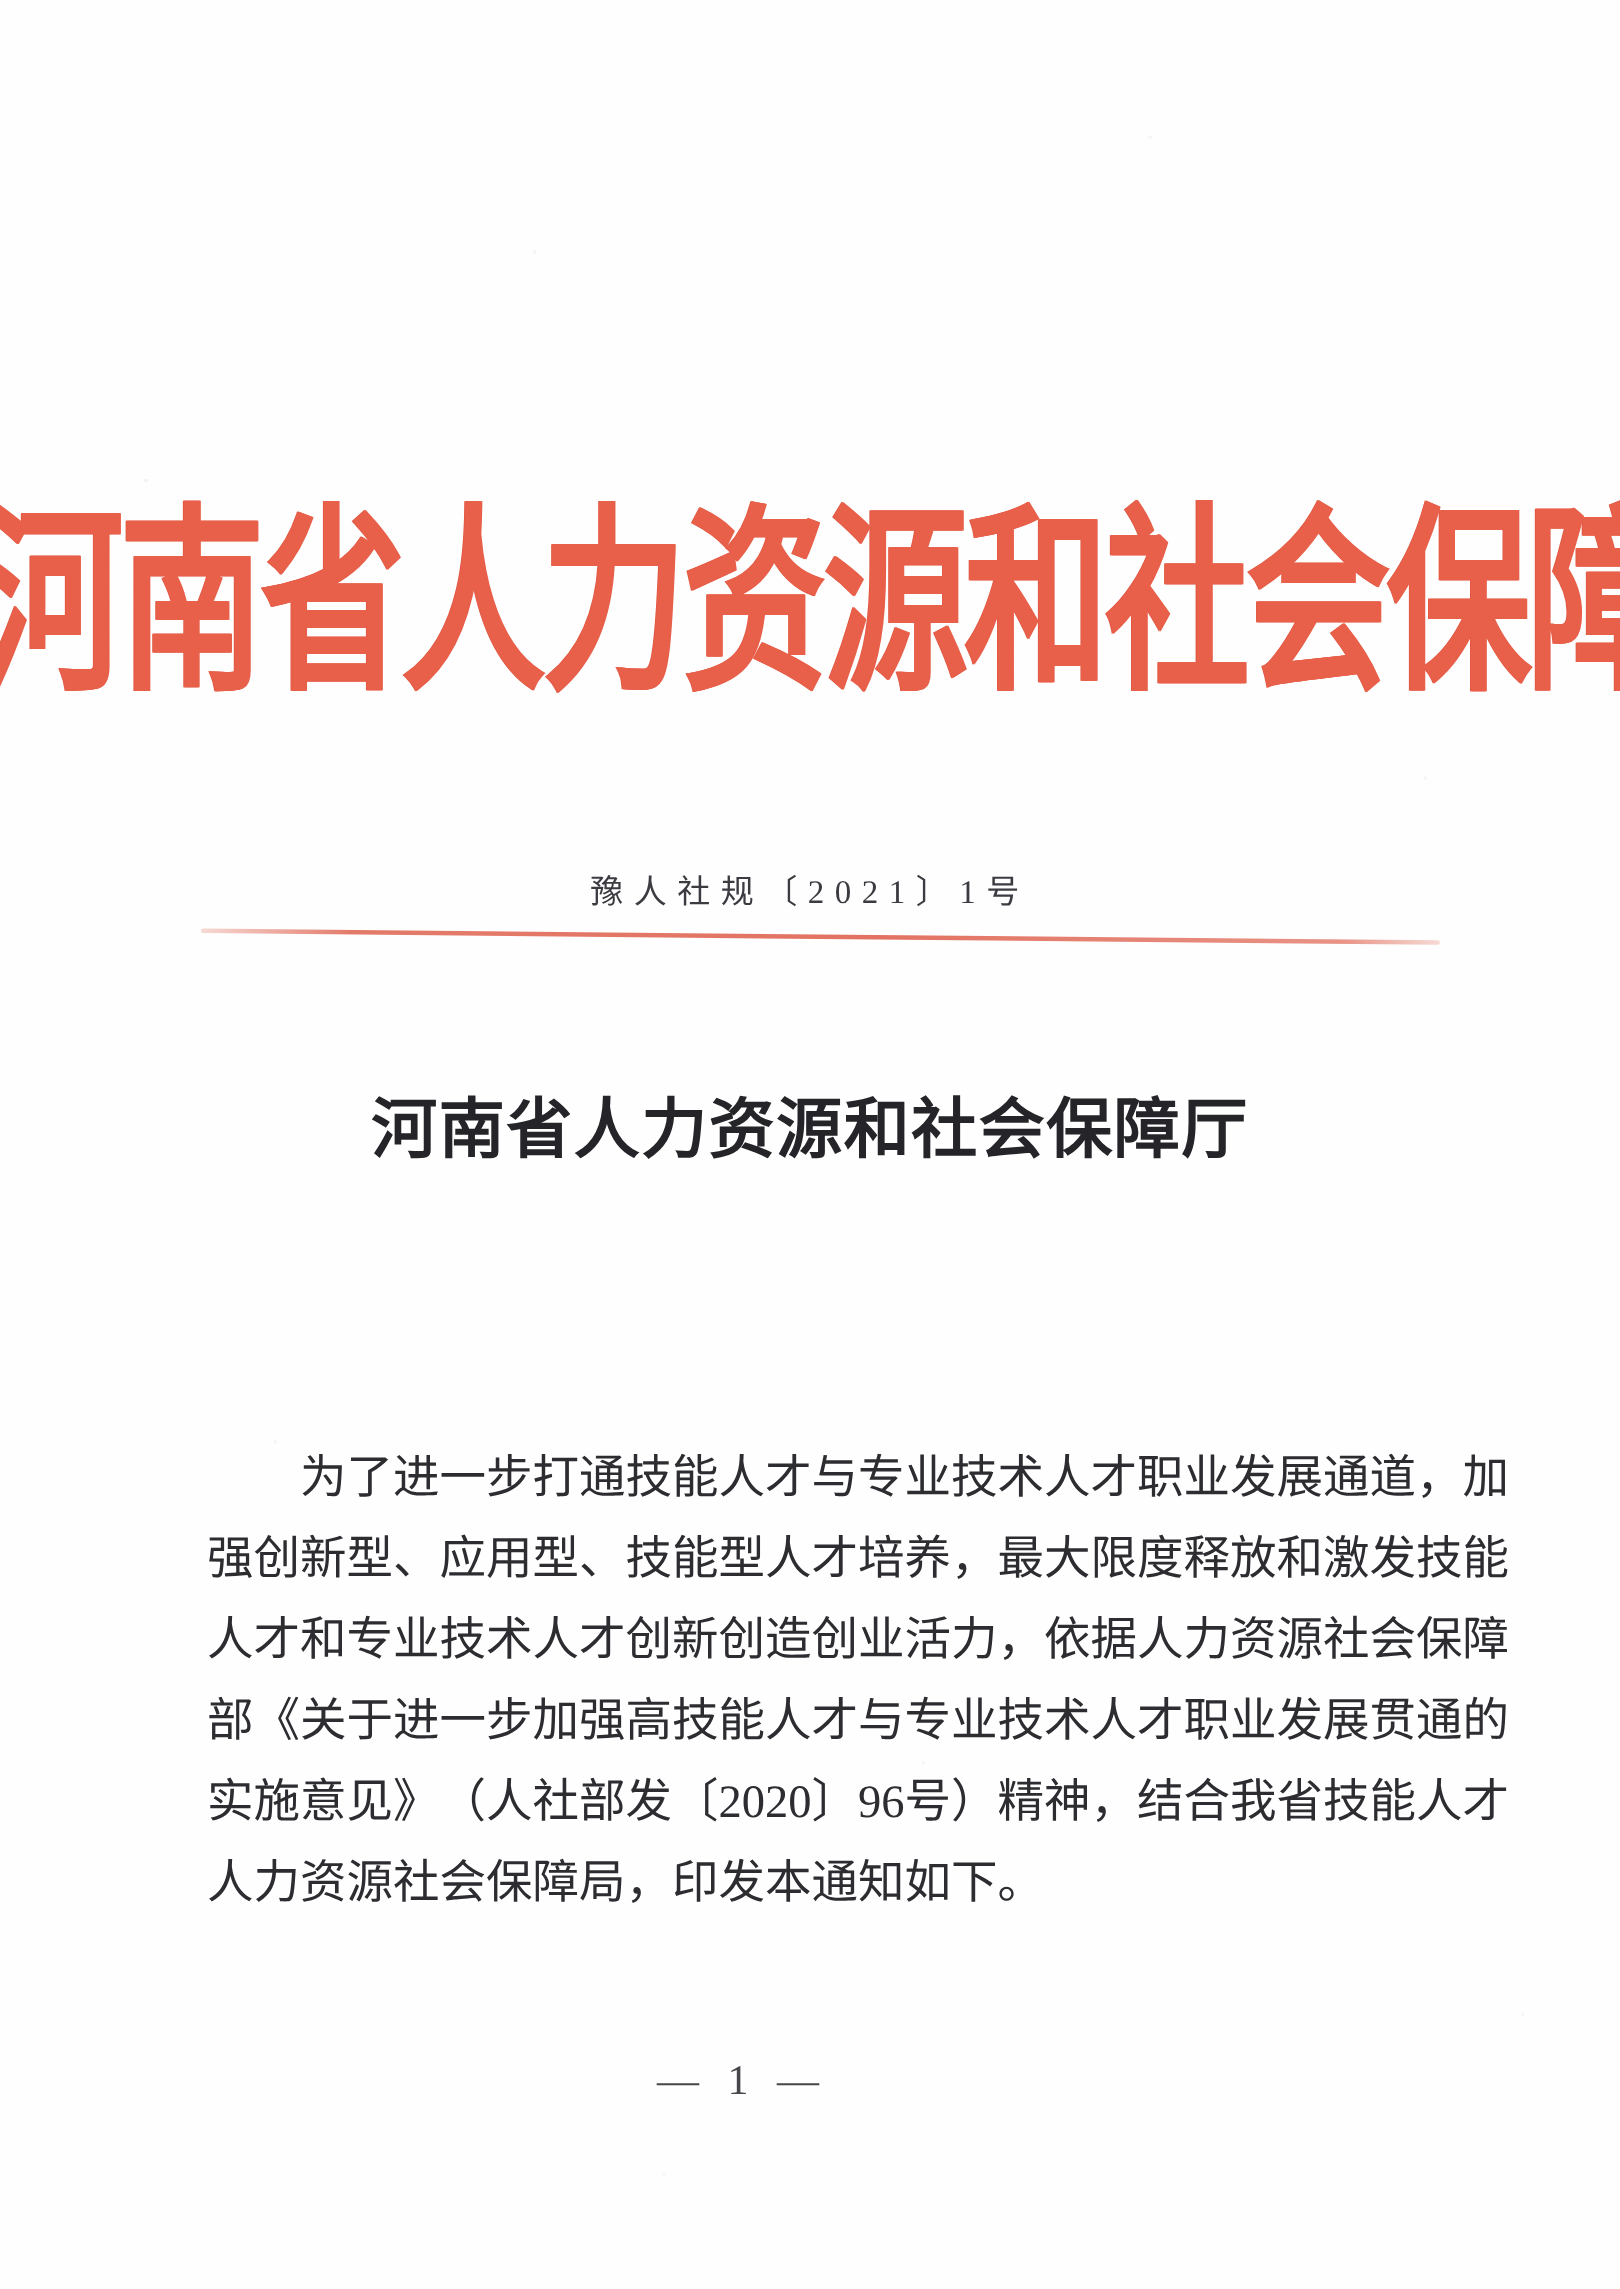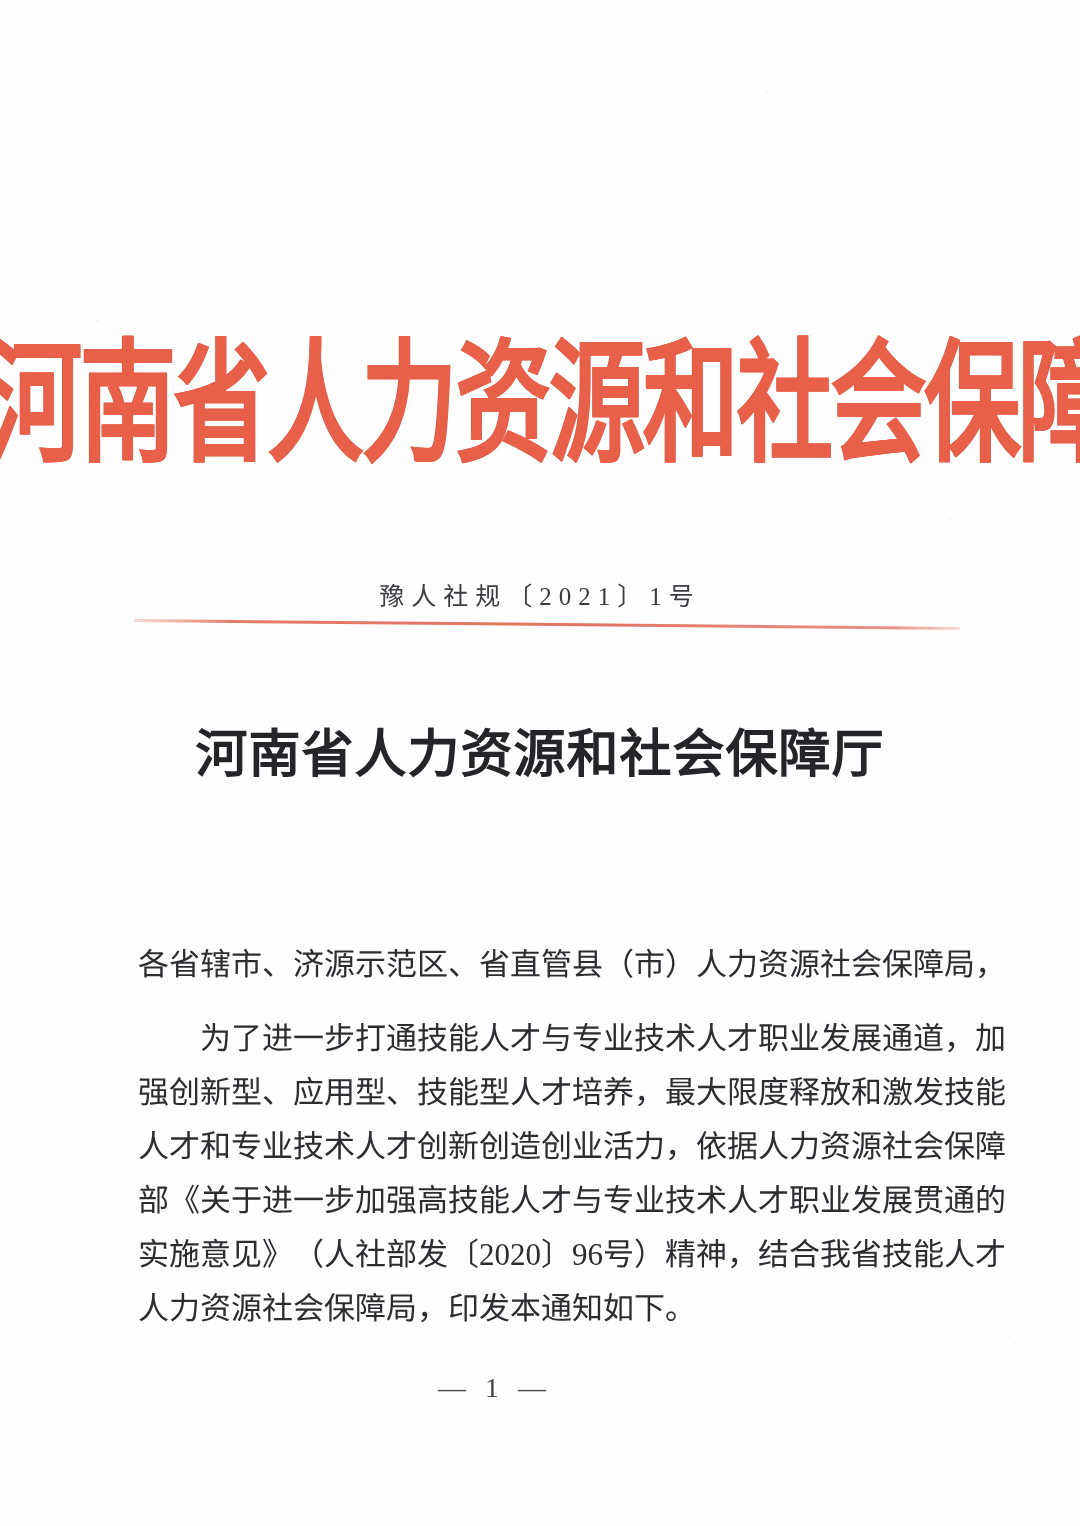--- a/index.html
+++ b/index.html
@@ -66,21 +66,21 @@
   .doc-number {
     position: absolute;
     top: 576px;
     left: 0;
     right: 0;
     text-align: center;
   }
   .doc-number-text {
     color: #3b3b41;
     font-family: "Liberation Serif", "DejaVu Serif", serif;
-    font-size: 25px;
+    font-size: 22px;
     letter-spacing: 7px;
     white-space: nowrap;
   }
 
   
   .red-rule {
     position: absolute;
     top: 619px;
     left: 134px;
     width: 826px;
@@ -101,21 +101,21 @@
     position: absolute;
     top: 722px;
     left: 0;
     right: 0;
     text-align: center;
   }
   .title-line {
     color: #252529;
     font-family: "DejaVu Serif", "Liberation Serif", serif;
     font-weight: 700;
-    font-size: 52px;
+    font-size: 44px;
     letter-spacing: 1px;
     line-height: 64px;
     white-space: nowrap;
   }
 
   
   .body-area {
     position: absolute;
     top: 938px;
     left: 138px;
@@ -175,21 +175,20 @@
   </div>
 
   <div class="red-rule"></div>
 
   <div class="title-block">
     <div class="title-line">河南省人力资源和社会保障厅</div>
   </div>
 
   <div class="body-area">
 
-    <div class="addressee-line">各省辖市、济源示范区、省直管县（市）人力资源社会保障局，</div>
 
     <div class="paragraph">
       <div class="body-line">
           <span class="ch">　</span>
           <span class="ch">　</span>
           <span class="ch">为</span>
           <span class="ch">了</span>
           <span class="ch">进</span>
           <span class="ch">一</span>
           <span class="ch">步</span>

